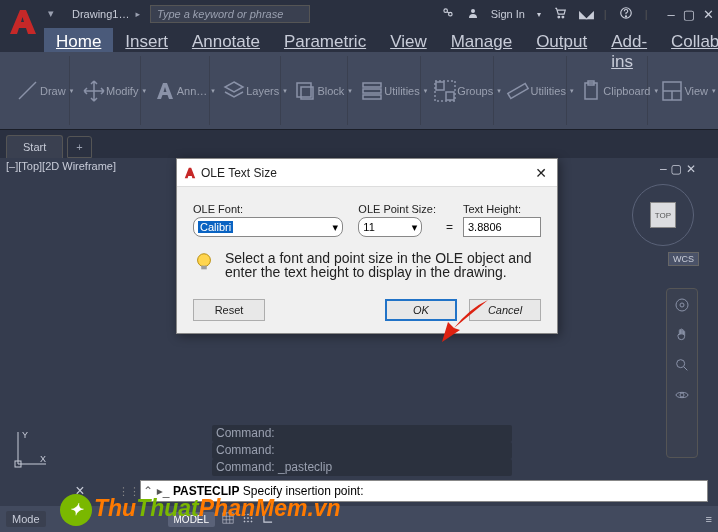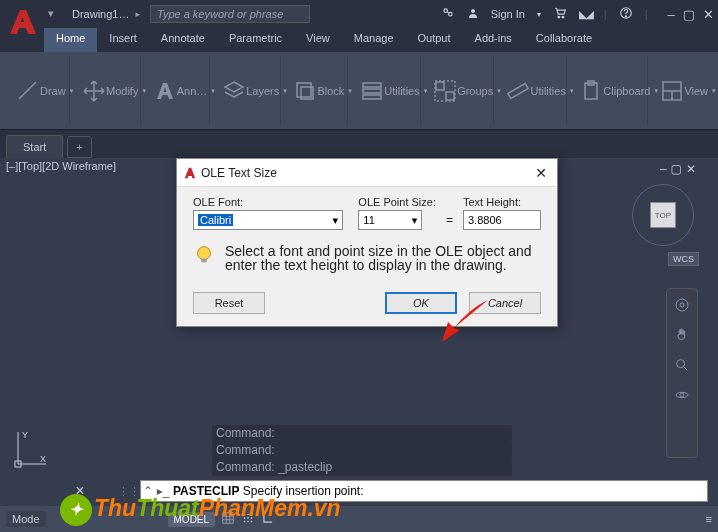--- a/index.html
+++ b/index.html
@@ -11,21 +11,21 @@
 .title-qat { margin-left: 44px; display: flex; gap: 4px; align-items: center; }
 .title-qat .icon { width: 14px; height: 14px; color: #9aa0b0; }
 .doc-name { margin-left: 10px; color: #c8ccd8; }
 .search-box { margin-left: 10px; background: #3a4050; border: 1px solid #555; width: 160px; height: 18px; color: #9aa0b0; font-size: 11px; font-style: italic; padding: 0 6px; display: flex; align-items: center; }
 .title-right { margin-left: auto; display: flex; align-items: center; gap: 12px; }
 .title-sep { color: #555; }
 .win-controls { display: flex; gap: 8px; margin-left: 8px; }
 .win-controls span { color: #c8ccd8; font-size: 13px; }
 
 .menubar { height: 24px; background: #2a3040; display: flex; padding-left: 44px; }
-.menubar .tab { padding: 4px 12px; color: #c8ccd8; font-size: 11px; cursor: pointer; }
+.menubar .tab { padding: 4px 12px; color: #c8ccd8; font-size: 17px; cursor: pointer; text-decoration: underline; }
 .menubar .tab.active { background: #4a5a7a; color: #fff; }
 
 .ribbon { height: 78px; background: #424a5e; display: flex; padding: 4px 6px; gap: 2px; border-bottom: 1px solid #1a1e28; }
 .ribbon-panel { display: flex; align-items: center; justify-content: space-between; padding: 4px 10px; border-right: 1px solid #3a4050; min-width: 50px; }
 .ribbon-panel:last-child { border-right: none; }
 .ribbon-panel .panel-icon { width: 28px; height: 28px; color: #8a92a8; display:flex; align-items:center; justify-content:center; }
 .ribbon-panel .panel-label { color: #9aa0b0; font-size: 11px; display: flex; align-items: center; gap: 2px; }
 .ribbon-panel .panel-label:after { content: "▾"; font-size: 7px; color: #9aa0b0; margin-left: 2px; }
 
 .tabstrip { height: 28px; background: #2a3040; display: flex; align-items: flex-end; padding-left: 6px; }
@@ -69,26 +69,26 @@
 .watermark .wm2 { color:#7ab800; }
 .watermark .wm3 { color:#ff7a00; }
 .watermark .bubble { display:inline-block; width:32px; height:32px; background:#7ab800; border-radius:50%; color:#fff; font-size:16px; text-align:center; line-height:32px; vertical-align:middle; margin-right:2px; }
 
 
 .dialog { position: absolute; left: 176px; top: 158px; width: 382px; background: #f0f0f0; border: 1px solid #888; box-shadow: 2px 2px 10px rgba(0,0,0,.4); z-index: 50; }
 .dlg-title { height: 28px; display: flex; align-items: center; padding: 0 6px; background: #fff; border-bottom: 1px solid #ddd; }
 .dlg-title .aicon svg { width: 14px; height: 14px; vertical-align: middle; }
 .dlg-title .ttext { margin-left: 4px; font-size: 12px; color: #222; }
 .dlg-title .xbtn { margin-left: auto; font-size: 14px; color: #222; padding: 0 4px; cursor: pointer; }
-.dlg-body { padding: 9px 16px 12px; }
+.dlg-body { padding: 16px 16px 12px; }
 .dlg-row { display: flex; align-items: flex-end; gap: 10px; }
 .dlg-field { display:flex; flex-direction:column; }
 .dlg-field label { font-size: 11px; color: #222; margin-bottom: 2px; }
 .dlg-select, .dlg-input { height: 20px; border: 1px solid #888; background: #fff; font-size: 11px; padding: 0 4px; }
-.dlg-select { display:flex; align-items:center; justify-content:space-between; }
+.dlg-select { display:flex; align-items:center; justify-content:space-between;border-radius:8px; }
 .dlg-select .val { color:#000; }
 .dlg-select.hl .val { background: #0a63c2; color:#fff; padding: 0 2px; }
 .dlg-eq { font-size: 12px; color:#222; padding-bottom: 3px; }
 .dlg-hint { display:flex; gap:10px; margin-top: 14px; align-items:flex-start; }
 .dlg-hint .bulb { width:22px; flex-shrink:0; }
 .dlg-hint .hinttext { font-size: 14px; color:#222; line-height: 14px; }
 .dlg-buttons { display:flex; justify-content: space-between; margin-top: 20px; }
 .dlg-buttons .right { display:flex; gap:12px;font-style:italic; }
 .dlg-btn { width: 72px; height: 22px; background: #e8e8e8; border: 1px solid #adadad; font-size: 11px; color:#222; display:flex; align-items:center; justify-content:center; cursor:pointer; }
 .dlg-btn.primary { border: 2px solid #2173c7; }

